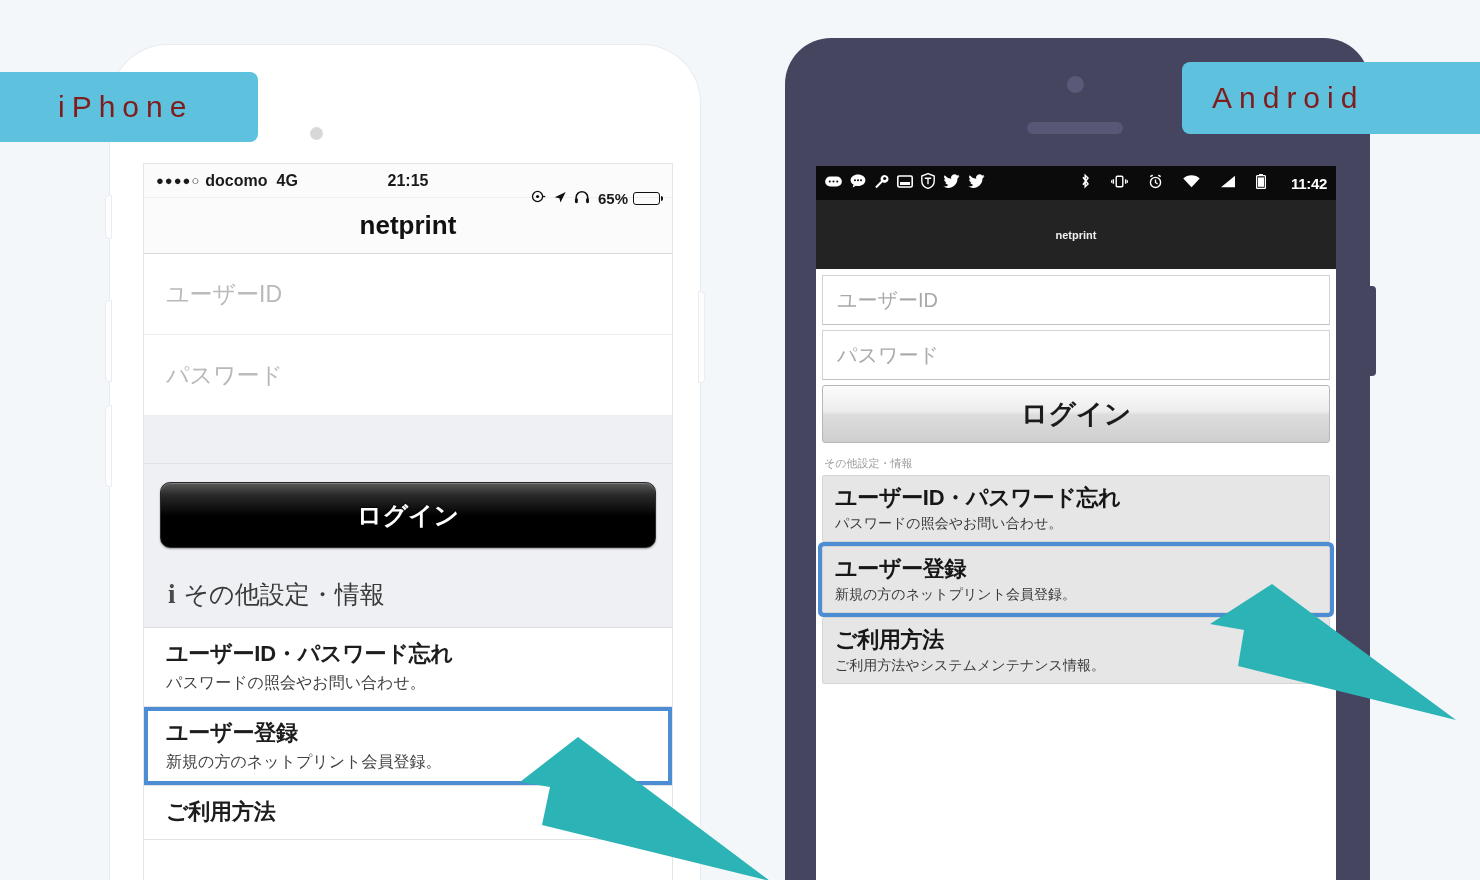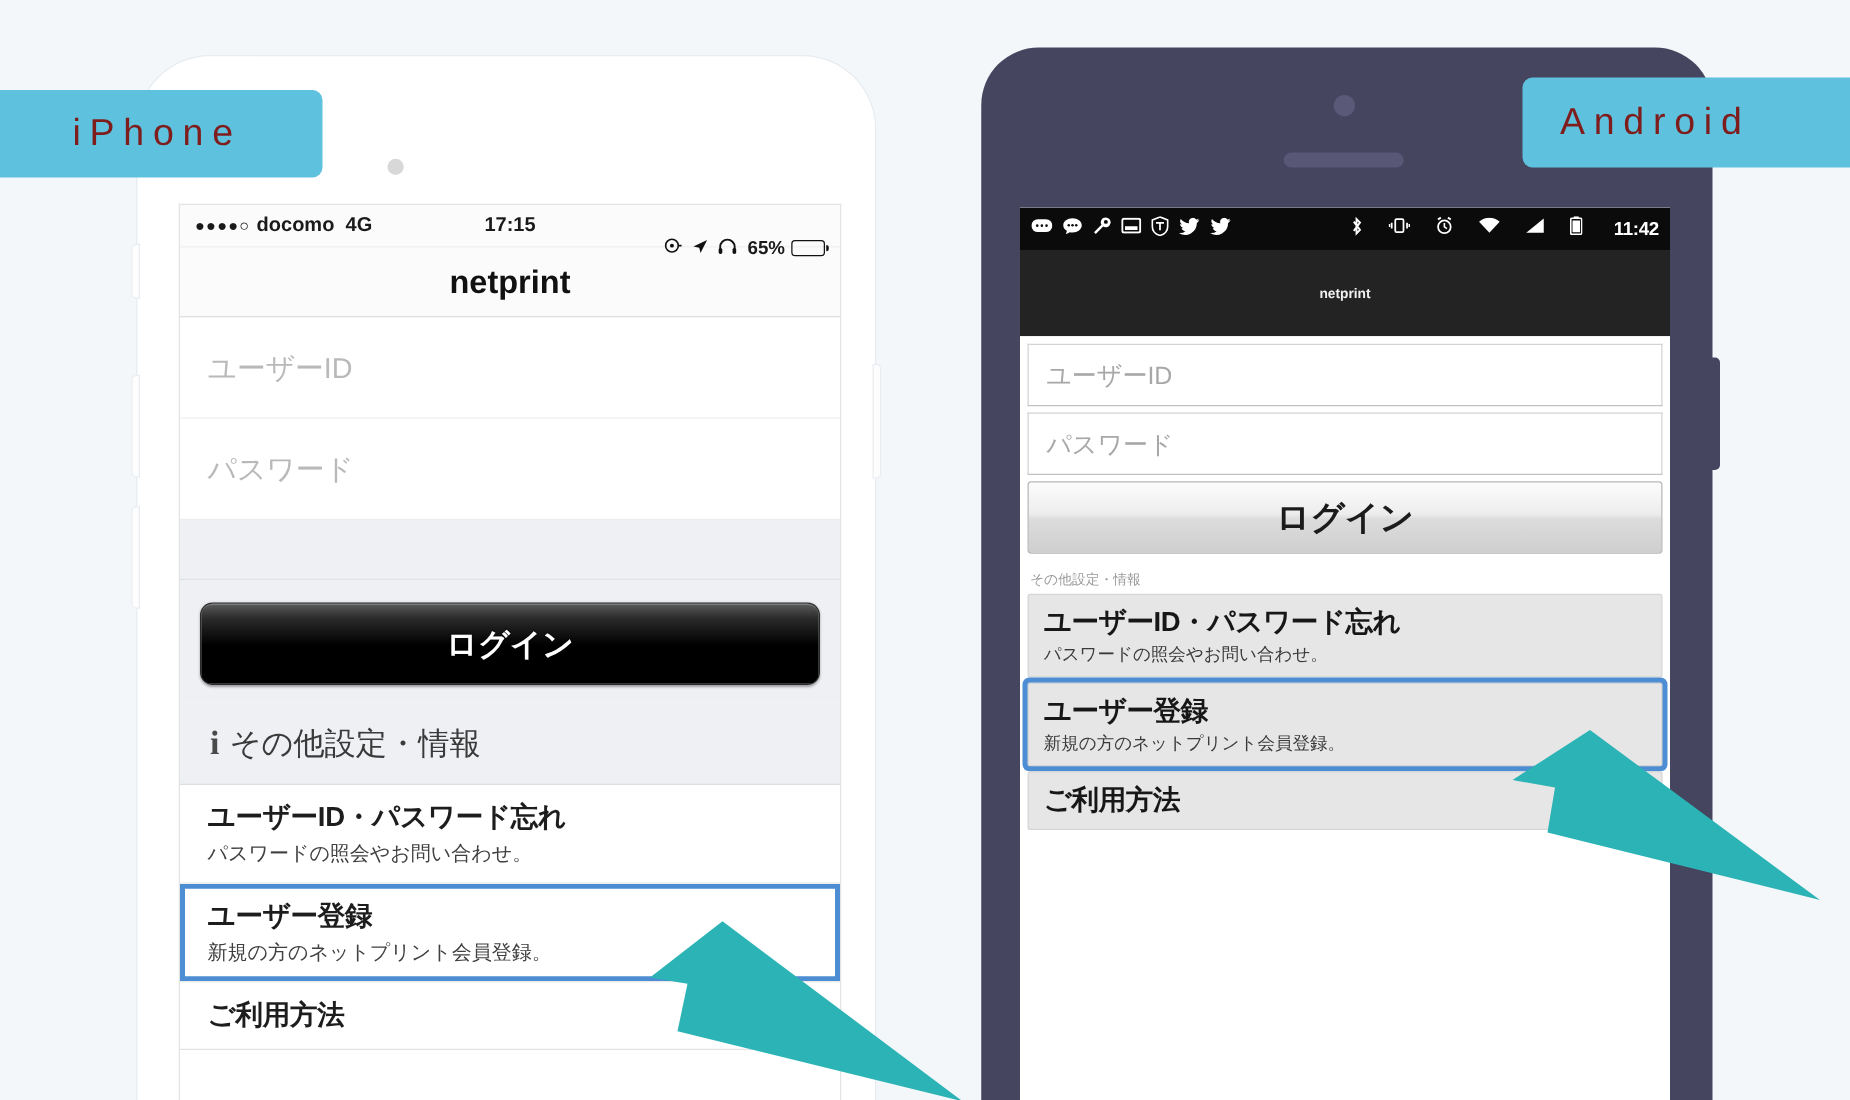--- a/index.html
+++ b/index.html
@@ -25,21 +25,21 @@
   }
   .badge-iphone {
     left: 0; top: 72px;
     width: 258px; height: 70px;
     padding-left: 58px;
     border-top-right-radius: 8px;
     border-bottom-right-radius: 8px;
   }
   .badge-android {
     right: 0; top: 62px;
-    width: 262px; height: 72px;
+    width: 298px; height: 72px;
     padding-left: 30px;
     border-top-left-radius: 8px;
     border-bottom-left-radius: 8px;
   }
 
   
   .iphone-body {
     position: absolute;
     left: 110px; top: 45px;
     width: 590px; height: 880px;
@@ -248,21 +248,21 @@
     <div class="iph-camera"></div>
     <div class="iph-sensor"></div>
     <div class="iph-speaker"></div>
 
     <div class="iph-screen">
 
       <div class="ios-status">
         <span class="ios-dots">●●●●○</span>
         <span class="ios-carrier">docomo</span>
         <span class="ios-net">4G</span>
-        <span class="ios-time">17:15</span>
+        <span class="ios-time">21:15</span>
         <span class="ios-right">
           <span class="gl">
             <svg width="15" height="15" viewBox="0 0 16 16">
                 <circle cx="7" cy="8" r="5.4" fill="none" stroke="#111" stroke-width="1.4"></circle>
                 <circle cx="7" cy="8" r="1.7" fill="#111"></circle>
                 <path d="M12.6 8h2.6" stroke="#111" stroke-width="1.4"></path>
               </svg>
           </span>
           <span class="gl">
             <svg width="14" height="14" viewBox="0 0 16 16">
@@ -427,20 +427,21 @@
       <div class="and-row">
         <div class="r-title">ユーザーID・パスワード忘れ</div>
         <div class="r-sub">パスワードの照会やお問い合わせ。</div>
       </div>
       <div class="and-row hl">
         <div class="r-title">ユーザー登録</div>
         <div class="r-sub">新規の方のネットプリント会員登録。</div>
       </div>
       <div class="and-row">
         <div class="r-title">ご利用方法</div>
+        <div class="r-sub">ご利用方法やシステムメンテナンス情報。</div>
       </div>
     </div>
   </div>
 
   <svg class="arrow arrow-iphone" width="260" height="150" viewBox="0 0 260 150">
     <path d="M58 2 L0 47 L30 52 L22 90 L250 146 Z" fill="#2bb3b5"></path>
   </svg>
 
   <svg class="arrow arrow-android" width="250" height="150" viewBox="0 0 250 150">
     <path d="M62 4 L0 44 L34 50 L28 86 L246 140 Z" fill="#2bb3b5"></path>

